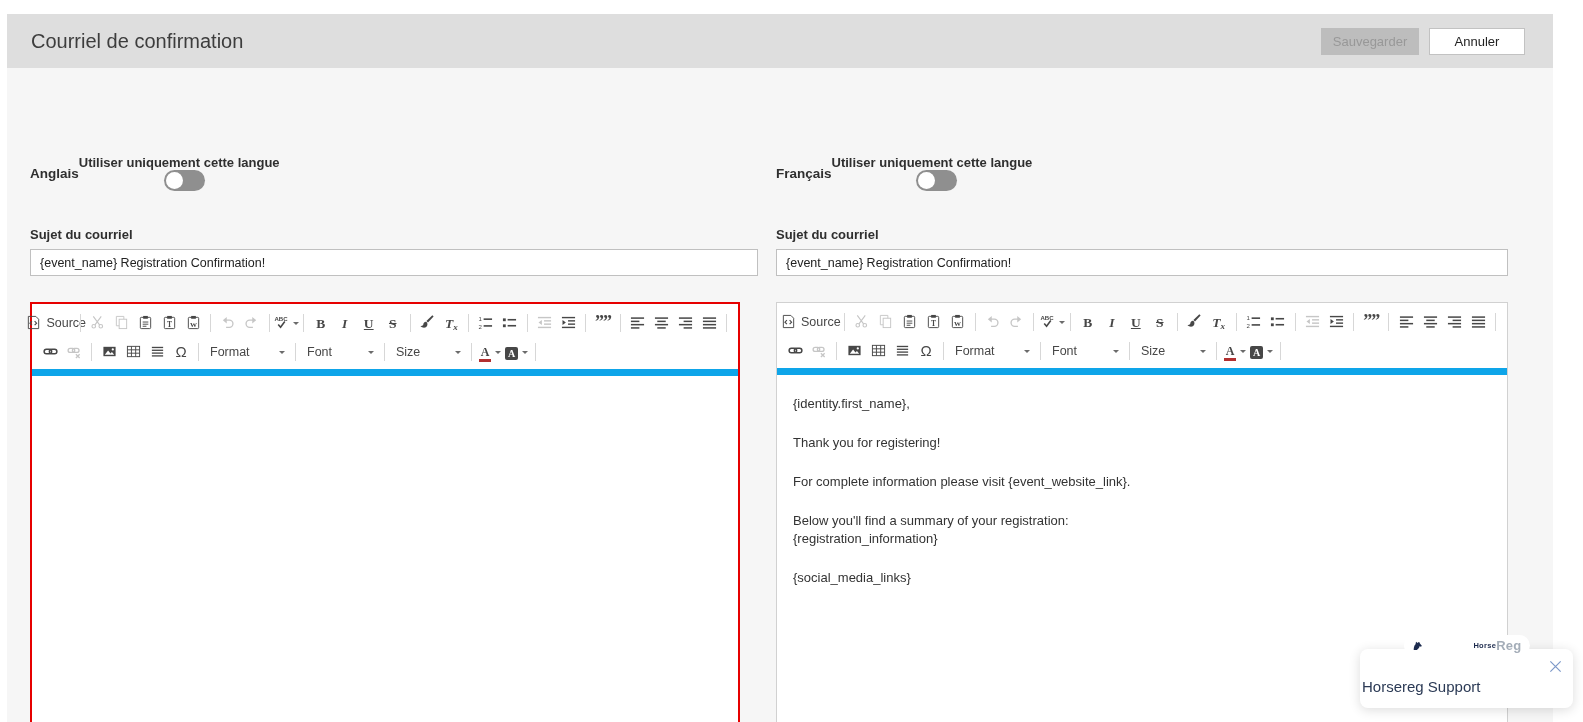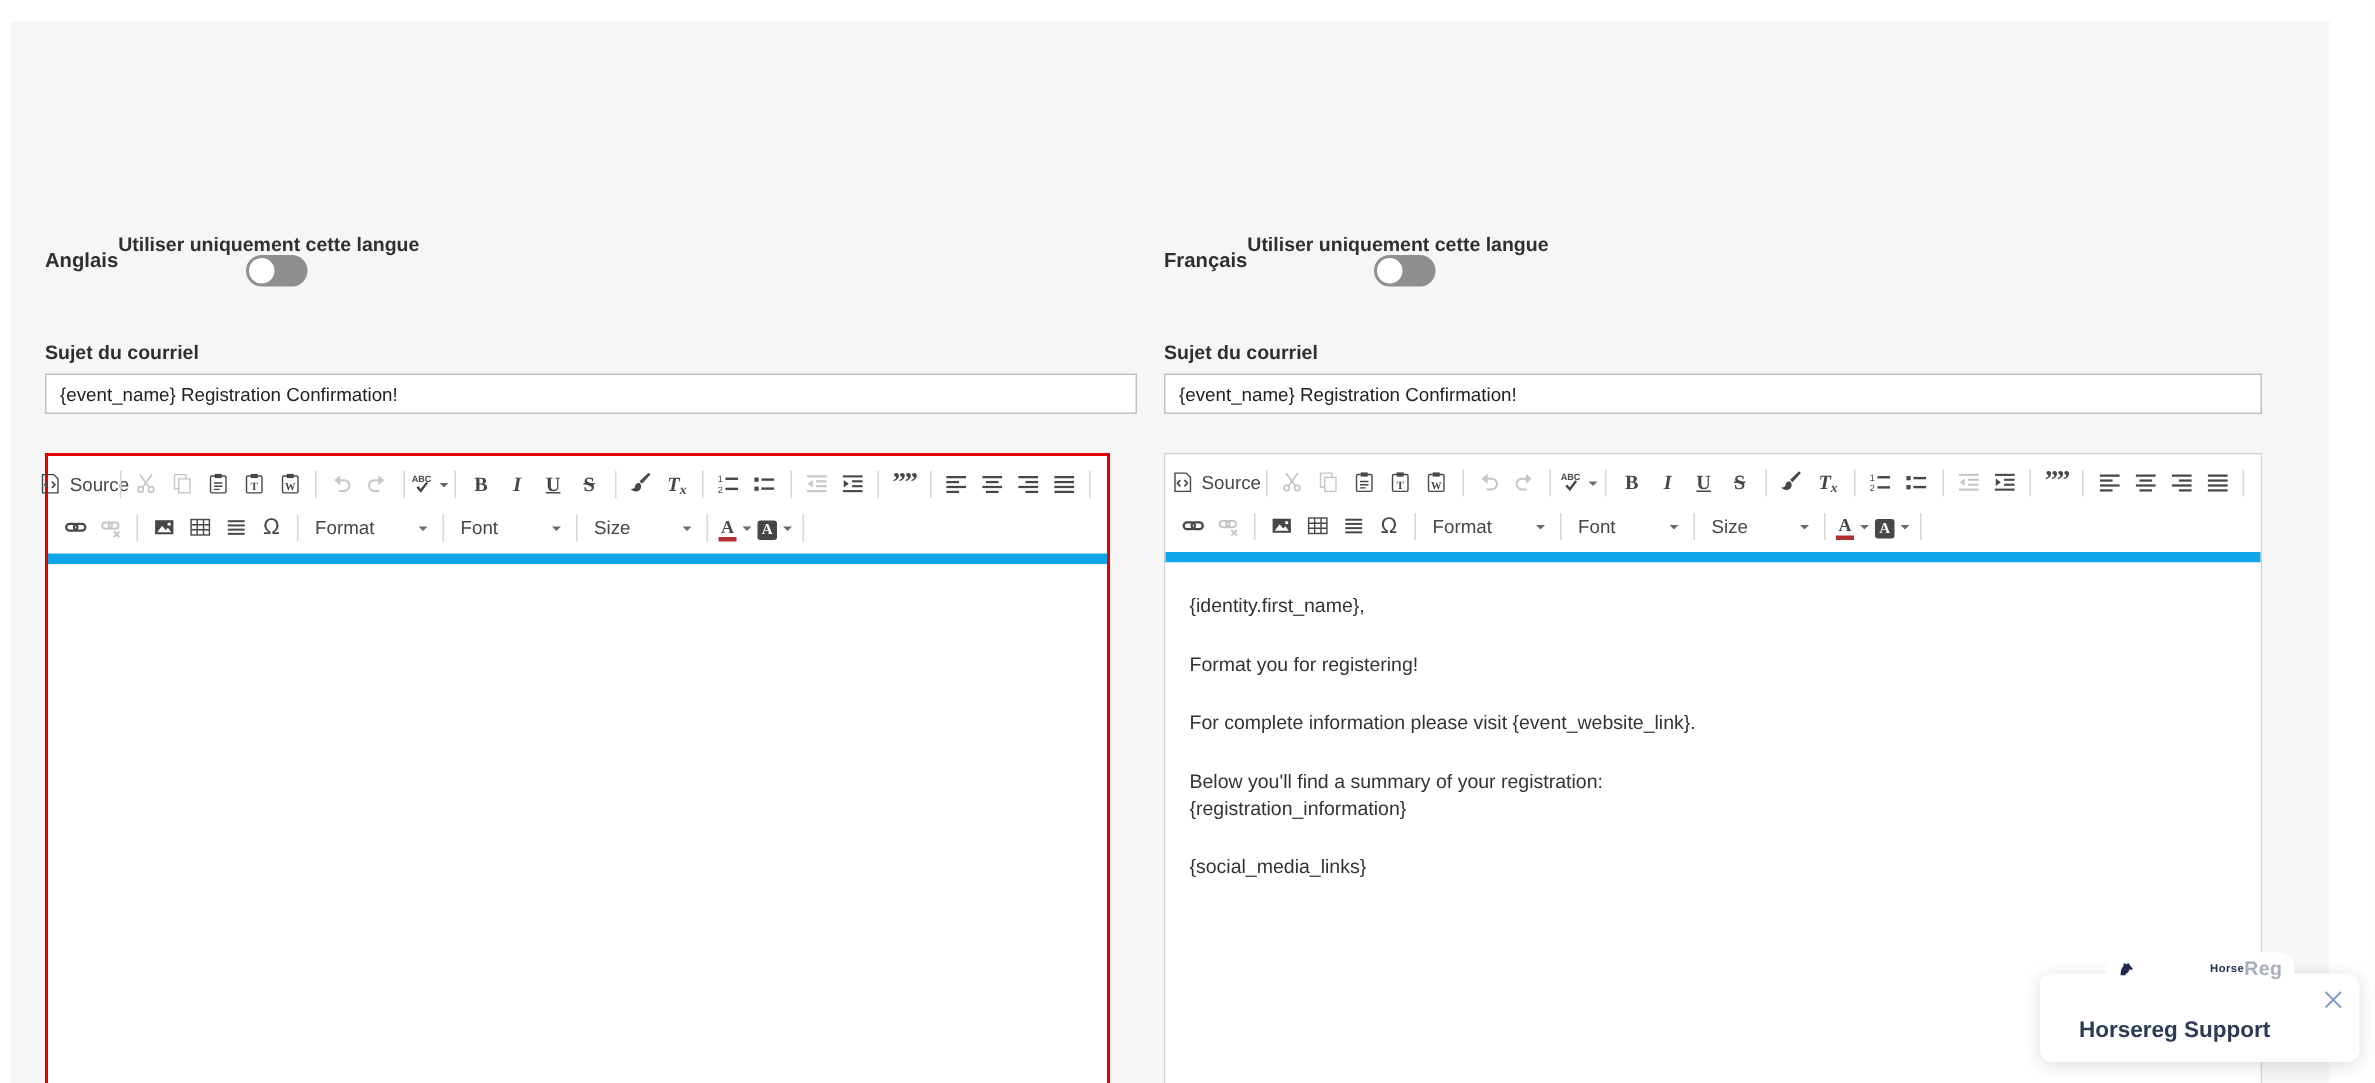--- a/index.html
+++ b/index.html
@@ -79,35 +79,42 @@
   .editor-body { background: #fff; padding: 20px 16px; font-size: 13px; color: #333;
     flex: 0 0 auto; }
   .editor.plain .editor-body { flex: 1 1 auto; }
   .editor.highlight .editor-body { height: 363px; }
   .editor-body p { margin: 0 0 21px 0; line-height: 18px; }
 
   
   .chat-widget { position: absolute; left: 1360px; top: 649px; width: 213px; height: 59px;
     background: #fff; border-radius: 8px; box-shadow: 0 2px 12px rgba(0,0,0,.14);
     z-index: 20; cursor: pointer; }
-  .chat-title { position: absolute; left: 26px; top: 29px; font-size: 15px; color: #2b3a55; font-weight: bold; }
+  .chat-title { position: absolute; left: 2px; top: 29px; font-size: 15px; color: #2b3a55; }
   .chat-close { position: absolute; right: 9px; top: 8px; width: 18px; height: 18px;
     display: flex; align-items: center; justify-content: center; cursor: pointer; }
   .chat-logo { position: absolute; left: 50%; top: -14px; transform: translateX(-50%);
     background: #fff; border-radius: 12px; padding: 3px 8px; display: flex;
     align-items: center; white-space: nowrap; }
   .brand-bold { font-size: 7.5px; font-weight: bold; color: #1d2b4e; letter-spacing: .3px;
     margin-left: 3px; padding-left: 48px; }
   .brand-light { font-size: 13px; font-weight: bold; color: #a4adb8; letter-spacing: .3px; }
 </style>
 </head>
 <body>
 
 <div class="app">
 
+  <div class="header">
+    <h1 class="page-title">Courriel de confirmation</h1>
+    <div class="header-buttons">
+      <button class="btn btn-save">Sauvegarder</button>
+      <button class="btn btn-cancel">Annuler</button>
+    </div>
+  </div>
 
 
   <section class="panel panel-left">
     <div class="lang-row">
       <span class="lang-name">Anglais</span>
       <span class="only-lang">
         <span class="only-lang-label">Utiliser uniquement cette langue</span>
         <span class="toggle">
             <span class="knob"></span>
           </span>
@@ -685,21 +692,21 @@
             </a>
             <a class="tb-btn">
               <span class="tb-ic"><span class="bgbox">A</span></span>
               <span class="caret"></span>
             </a>
             <span class="tb-sep"></span>
           </div>
       </div>
       <div class="editor-body">
           <p>{identity.first_name},</p>
-          <p>Format you for registering!</p>
+          <p>Thank you for registering!</p>
           <p>For complete information please visit {event_website_link}.</p>
           <p>Below you'll find a summary of your registration:<br>{registration_information}</p>
           <p>{social_media_links}</p>
         </div>
     </div>
   </section>
 
 </div>
 
 <div class="chat-widget">

